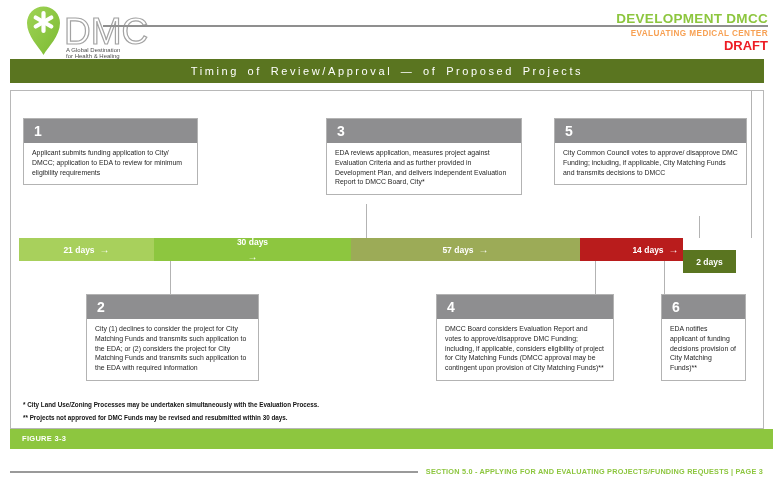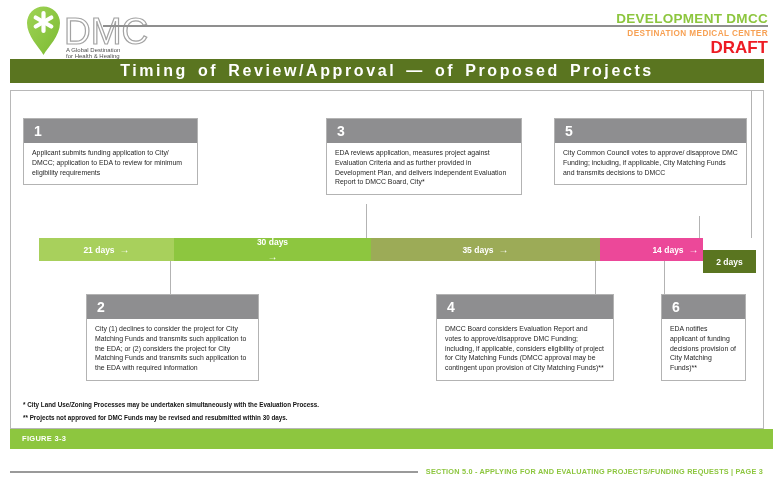--- a/index.html
+++ b/index.html
@@ -5,52 +5,52 @@
   * { margin:0; padding:0; box-sizing:border-box; }
   html,body { background:#fff; }
   body { font-family:"Liberation Sans", sans-serif; }
   #page { position:relative; width:773px; height:490px; background:#fff; overflow:hidden; }
 
   
   .logo { position:absolute; left:24px; top:4px; }
   .header-rule { position:absolute; left:103px; top:25px; width:665px; height:2px; background:#8f8f8f; }
   .doc-title { position:absolute; right:5px; top:11px; font-size:13.5px; font-weight:bold; color:#8dc63f; letter-spacing:.3px; }
   .doc-subtitle { position:absolute; right:5px; top:29px; font-size:8.2px; font-weight:bold; color:#f7a154; letter-spacing:.4px; }
-  .doc-status { position:absolute; right:5px; top:38px; font-size:17px; font-weight:bold; color:#ed1c24; }
+  .doc-status { position:absolute; right:5px; top:38px; font-size:13px; font-weight:bold; color:#ed1c24; }
 
   
   .title-bar { position:absolute; left:10px; top:59px; width:754px; height:24px; background:#5a7520;
-               color:#fff; font-weight:bold; font-size:16px; letter-spacing:2.6px; word-spacing:3px;
+               color:#fff; font-weight:normal; font-size:11px; letter-spacing:2.6px; word-spacing:3px;
                text-align:center; line-height:24px; }
 
   
   .diagram { position:absolute; left:10px; top:90px; width:754px; height:339px;
              border:1px solid #b8b8b8; background:#fff; }
 
   .fbox { position:absolute; background:#fff; border:1px solid #b3b3b3; }
   .fbox .num { background:#8e8e90; color:#fff; font-weight:bold; font-size:14px;
                height:24px; line-height:25px; padding-left:10px; }
   .fbox .txt { padding:5px 8px 7px 8px; font-size:6.9px; line-height:1.42; color:#1f1f1f; }
 
   .box1 { left:12px;  top:27px;  width:175px; }
   .box3 { left:315px; top:27px;  width:196px; }
   .box5 { left:543px; top:27px;  width:193px; }
   .box2 { left:75px;  top:203px; width:173px; }
   .box4 { left:425px; top:203px; width:178px; }
   .box6 { left:650px; top:203px; width:85px;  }
 
   
-  .timeline { position:absolute; left:28px; top:147px; height:23px; display:flex; }
+  .timeline { position:absolute; left:8px; top:147px; height:23px; display:flex; }
   .seg { height:23px; display:flex; align-items:center; justify-content:center; gap:5px;
          color:#fff; font-weight:bold; font-size:8.5px; }
   .seg .arr { font-size:10px; line-height:1; }
   .seg0 { width:135px; background:#a8d05c; }
   .seg1 { width:197px; background:#8dc63f;flex-direction:column; }
   .seg2 { width:229px; background:#9cab57; }
-  .seg3 { width:103px; background:#ec4899;padding-left:48px; }
+  .seg3 { width:103px; background:#b91c1c;padding-left:48px; }
   .seg4 { width:53px;  background:#5a7520;margin-top:12px; }
 
   .vline { position:absolute; width:1px; background:#b3b3b3; }
   .vl-b3  { left:355px; top:113px; height:34px; }
   .vl-b5  { left:688px; top:125px; height:22px; }
   .vl-end { left:740px; top:0;     height:147px; }
   .vl-b2  { left:159px; top:170px; height:33px; }
   .vl-b4  { left:584px; top:170px; height:33px; }
   .vl-b6  { left:653px; top:170px; height:33px; }
 
@@ -85,21 +85,21 @@
         <line x1="27.3" y1="13.5" x2="11.7" y2="22.5"></line>
       </g>
     </g>
     <text x="40" y="40" font-family="Liberation Sans, sans-serif" font-size="37" fill="#ffffff" stroke="#a3a3a3" stroke-width="1.2">DMC</text>
     <text x="42" y="47.5" font-family="Liberation Sans, sans-serif" font-size="6" fill="#4d4d4d">A Global Destination</text>
     <text x="42" y="54" font-family="Liberation Sans, sans-serif" font-size="6" fill="#4d4d4d">for Health &amp; Healing</text>
   </svg>
 
   <div class="header-rule"></div>
   <div class="doc-title">DEVELOPMENT DMCC</div>
-  <div class="doc-subtitle">DESTINATION MEDICAL CENTER</div>
+  <div class="doc-subtitle">EVALUATING MEDICAL CENTER</div>
   <div class="doc-status">DRAFT</div>
 
   <div class="title-bar">Timing of Review/Approval — of Proposed Projects</div>
 
   <div class="diagram">
 
     <div class="fbox box1">
       <div class="num">1</div>
       <div class="txt">Applicant submits funding application to City/ DMCC; application to EDA to review for minimum eligibility requirements</div>
     </div>
@@ -122,21 +122,21 @@
     <div class="timeline">
       <div class="seg seg0">
         <span>21 days</span>
         <span class="arr">→</span>
       </div>
       <div class="seg seg1">
         <span>30 days</span>
         <span class="arr">→</span>
       </div>
       <div class="seg seg2">
-        <span>35 days</span>
+        <span>57 days</span>
         <span class="arr">→</span>
       </div>
       <div class="seg seg3">
         <span>14 days</span>
         <span class="arr">→</span>
       </div>
       <div class="seg seg4">
         <span>2 days</span>
       </div>
     </div>

